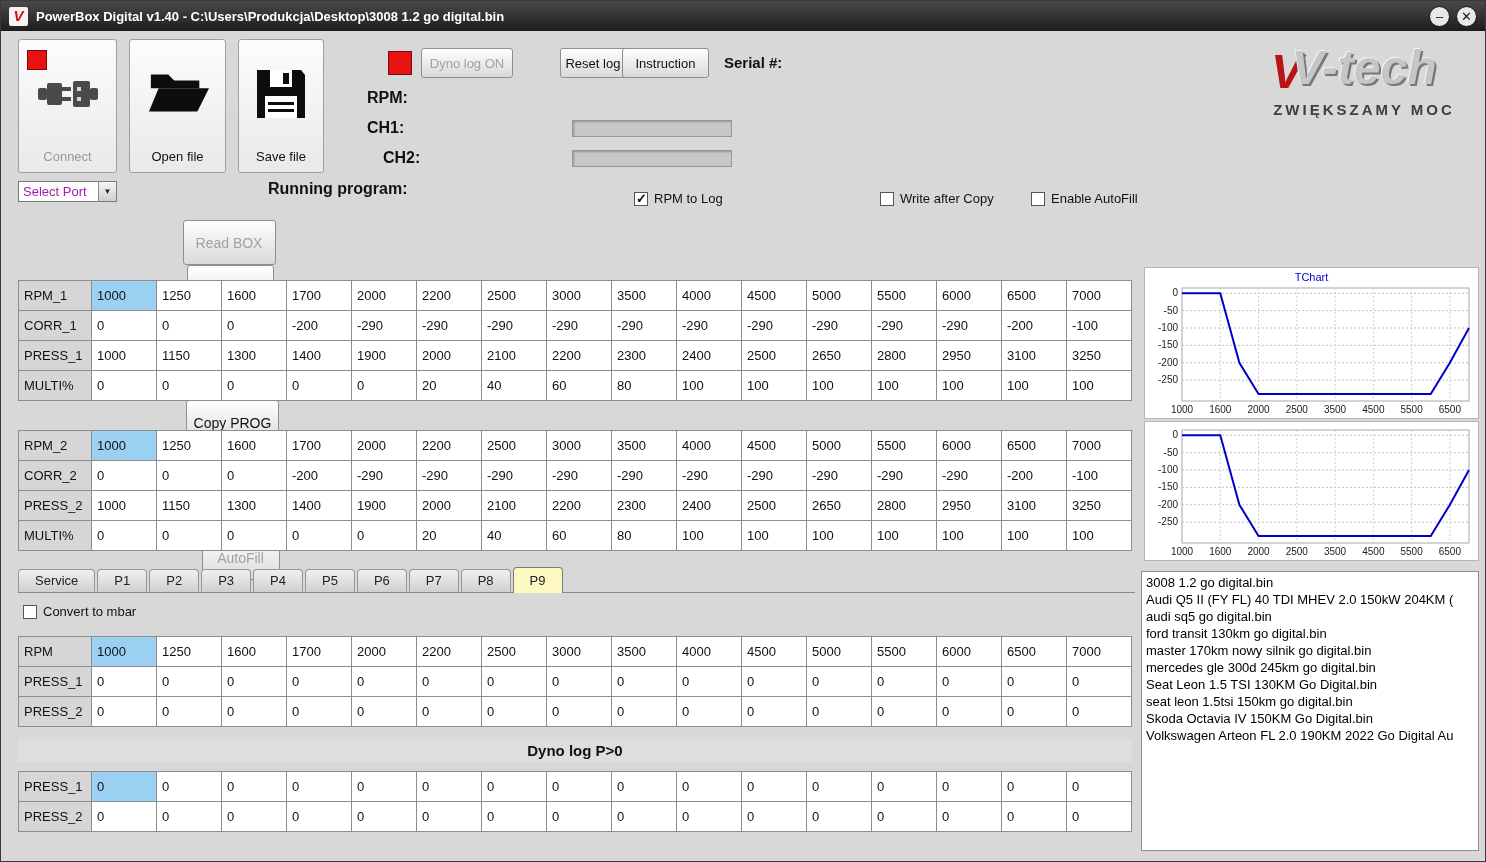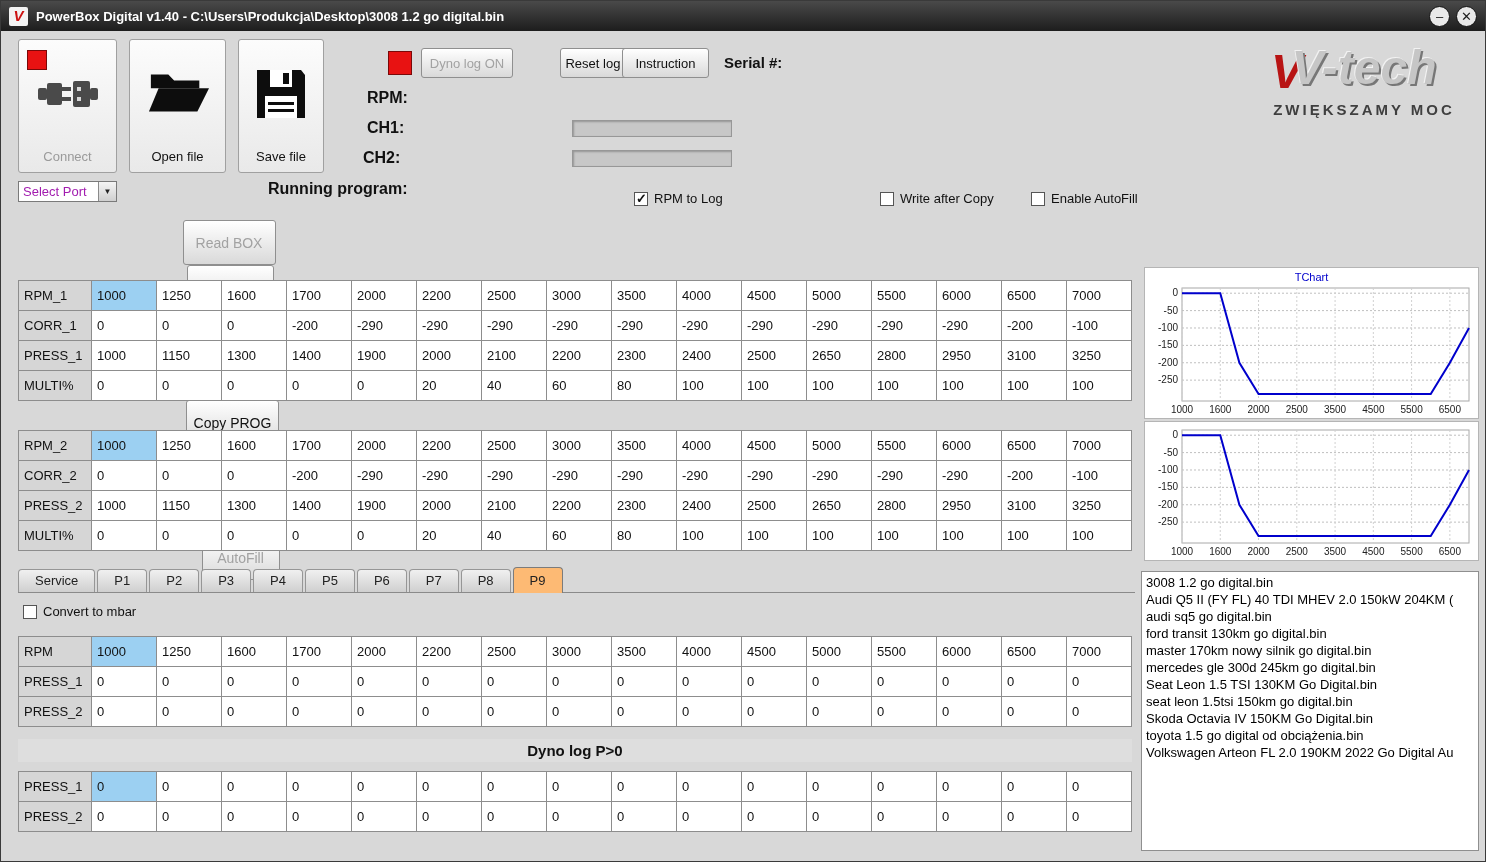--- a/index.html
+++ b/index.html
@@ -77,21 +77,21 @@
   .vcell.hl { background: #9cd0f2; }
 
   #table-prog1 { top: 249px; }
   #table-prog2 { top: 399px; }
   #table-dyno-p0 { top: 605px; }
   #table-dyno-pgt0 { top: 740px; }
 
   
   .tabstrip { position: absolute; left: 17px; top: 536px; width: 1117px; display: flex; align-items: flex-end; border-bottom: 1px solid #8a8a8a; height: 26px; }
   .tab { height: 23px; line-height: 22px; padding: 0 16px; font-size: 13px; color: #222; background: linear-gradient(#f0f0f0, #cfcfcf); border: 1px solid #969696; border-bottom: none; border-radius: 4px 4px 0 0; margin-right: 2px; cursor: pointer; }
-  .tab.active { height: 26px; line-height: 25px; background: #fdba74; position: relative; top: 1px; border-color: #7c7c7c; font-weight: normal; }
+  .tab.active { height: 26px; line-height: 25px; background: #fef9c3; position: relative; top: 1px; border-color: #7c7c7c; font-weight: normal; }
 
   .convert-wrap { left: 22px; top: 573px; }
   .dyno-heading { position: absolute; left: 17px; width: 1114px; text-align: center; font-size: 15px; font-weight: bold; color: #111; background: #dedede; padding: 3px 0; }
   #heading-p0 { top: 577px; }
   #heading-pgt0 { top: 708px; }
 
   
   .chartbox { position: absolute; left: 1143px; width: 335px; background: #ffffff; border: 1px solid #b5b5b5; }
   #chart1 { top: 236px; height: 152px; }
   #chart2 { top: 390px; height: 140px; }
@@ -160,21 +160,21 @@
     </div>
 
     <div class="red-indicator"></div>
     <button class="btn disabled" id="btn-dynolog">Dyno log ON</button>
     <button class="btn" id="btn-resetlog">Reset log P&gt;0</button>
     <button class="btn" id="btn-instruction">Instruction</button>
     <div class="serial-label">Serial #:</div>
 
     <div class="ch-label" style="left:366px; top:58px;">RPM:</div>
     <div class="ch-label" style="left:366px; top:88px;">CH1:</div>
-    <div class="ch-label" style="left:362px; top:118px;">CH2:</div>
+    <div class="ch-label" style="left:382px; top:118px;">CH2:</div>
     <div class="progress" style="left:571px; top:89px;"></div>
     <div class="progress" style="left:571px; top:119px;"></div>
 
     <div class="select-port">
       <span class="sp-text">Select Port</span>
       <span class="sp-arrow"></span>
     </div>
     <div class="running-label">Running program:</div>
 
     <label class="checkbox-wrap" style="left:633px; top:160px;">
@@ -569,18 +569,17 @@
     <div class="file-list">
         <div class="file-item">3008 1.2 go digital.bin</div>
         <div class="file-item">Audi Q5 II (FY FL) 40 TDI MHEV 2.0 150kW 204KM (</div>
         <div class="file-item">audi sq5 go digital.bin</div>
         <div class="file-item">ford transit 130km go digital.bin</div>
         <div class="file-item">master 170km nowy silnik go digital.bin</div>
         <div class="file-item">mercedes gle 300d 245km go digital.bin</div>
         <div class="file-item">Seat Leon 1.5 TSI 130KM Go Digital.bin</div>
         <div class="file-item">seat leon 1.5tsi 150km go digital.bin</div>
         <div class="file-item">Skoda Octavia IV 150KM Go Digital.bin</div>
-        <div class="file-item">toyota 1.5 go digital od obciążenia.bin</div>
         <div class="file-item">Volkswagen Arteon FL 2.0 190KM 2022 Go Digital Au</div>
       </div>
 
   </div>
 </div>
 
 </body></html>

